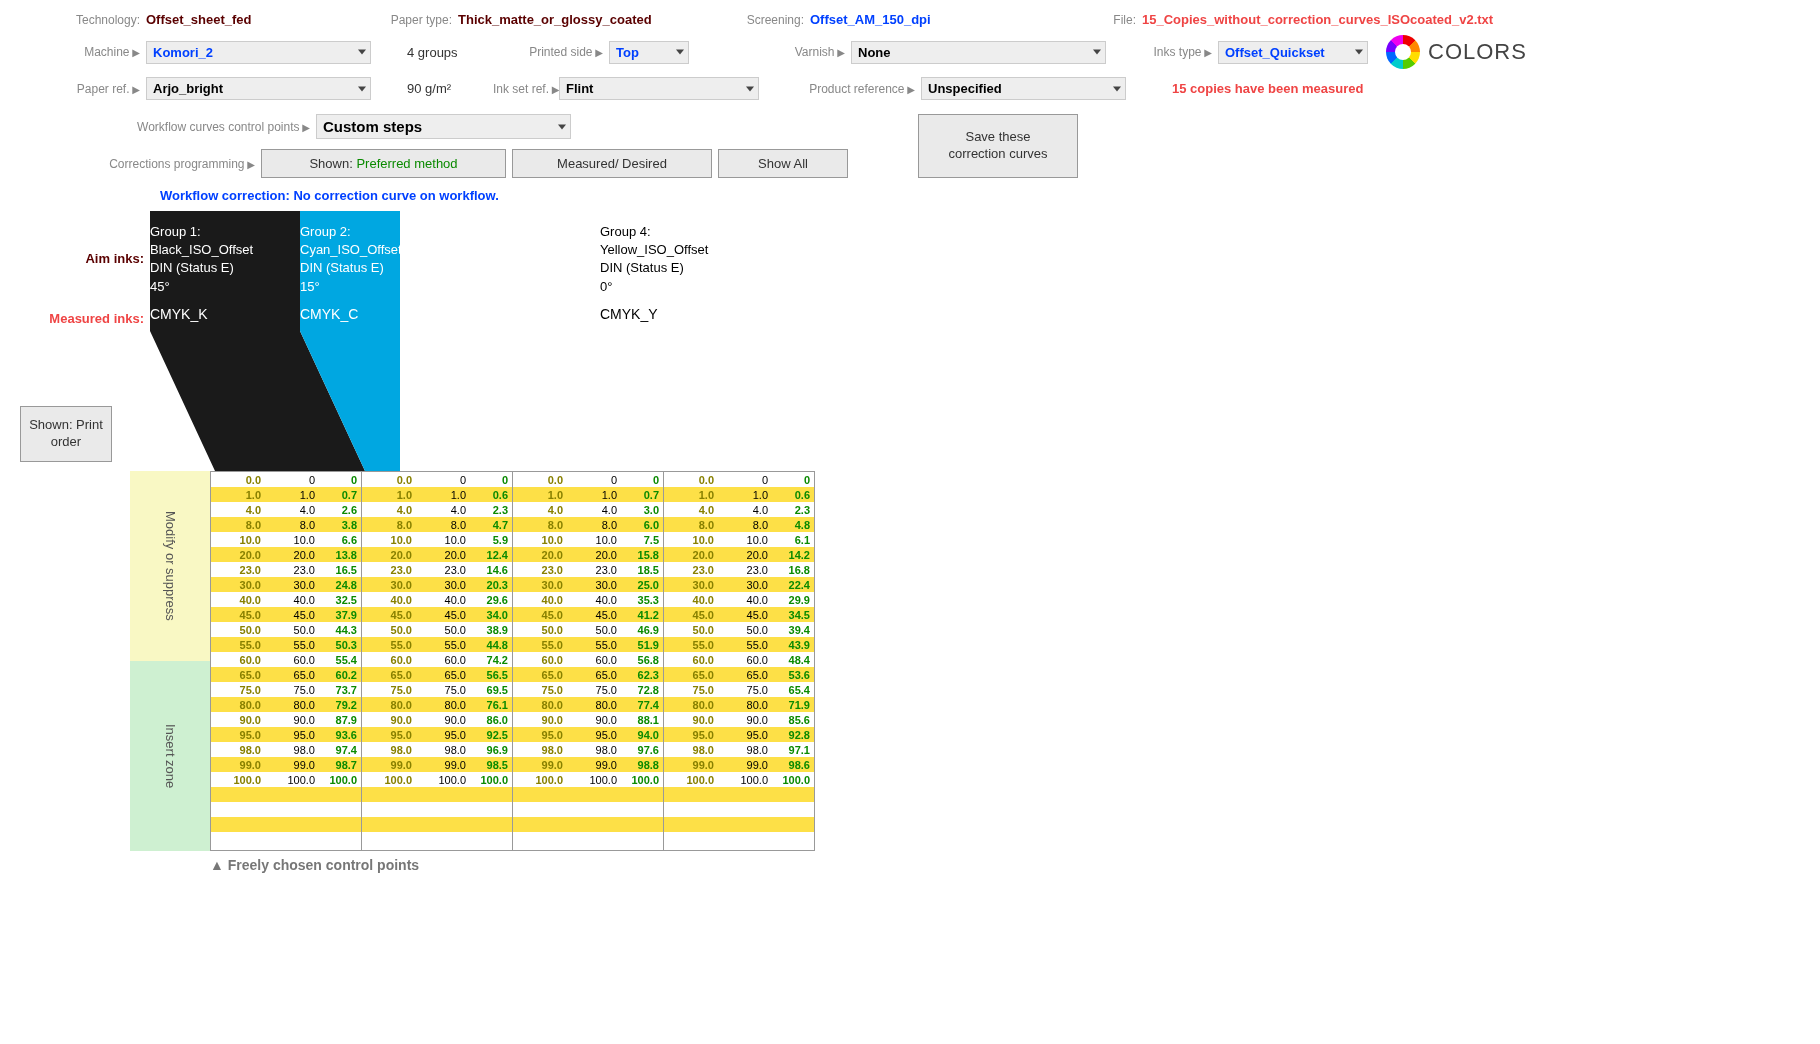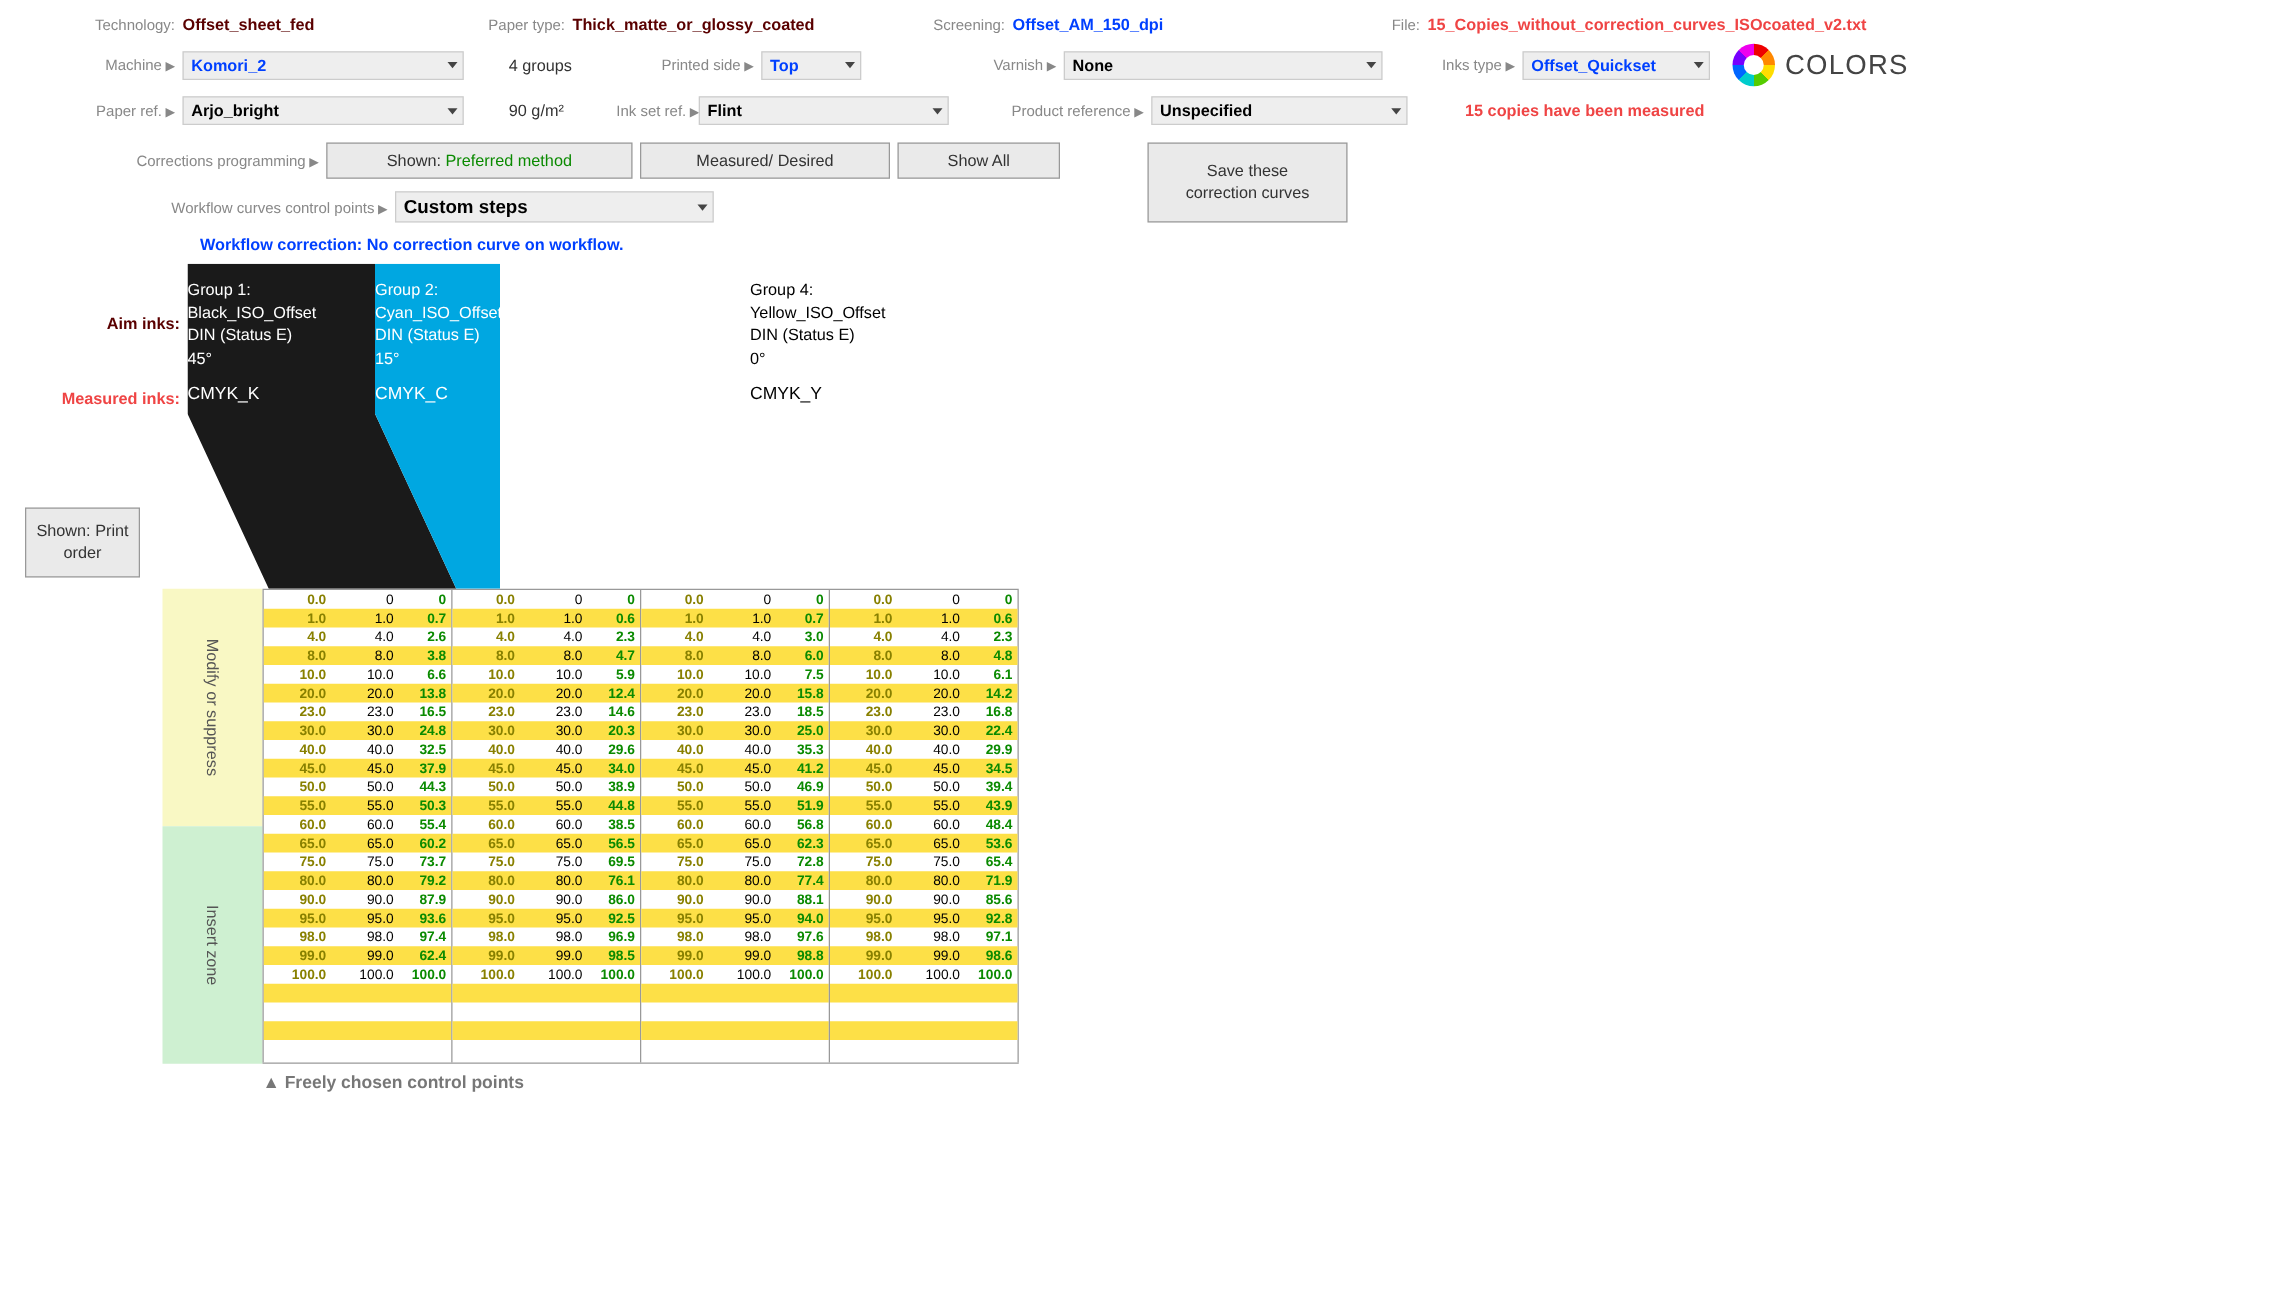--- a/index.html
+++ b/index.html
@@ -103,30 +103,30 @@
 
   <span class="lbl arrow" style="width:150px;">Product reference</span>
   <span class="dd val-black" style="width:205px;">Unspecified</span>
 
   <span class="val-purple" style="margin-left:40px;">15 copies have been measured</span>
 </div>
 
 <div class="row" style="gap:10px; margin-top:14px; align-items:flex-start;">
   <div style="display:flex; flex-direction:column; gap:10px;">
     <div style="display:flex; align-items:center; gap:6px;">
+      <span class="lbl arrow" style="width:290px;">Workflow curves control points</span>
+      <span class="dd val-black" style="width:255px; font-size:15px;">Custom steps</span>
+    </div>
+    <div style="display:flex; align-items:center; gap:6px;">
       <span class="lbl arrow" style="width:235px;">Corrections programming</span>
       <span class="btn" style="width:245px;">
         <span>Shown: </span><span class="green">Preferred method</span>
       </span>
       <span class="btn" style="width:200px;">Measured/ Desired</span>
       <span class="btn" style="width:130px;">Show All</span>
-    </div>
-    <div style="display:flex; align-items:center; gap:6px;">
-      <span class="lbl arrow" style="width:290px;">Workflow curves control points</span>
-      <span class="dd val-black" style="width:255px; font-size:15px;">Custom steps</span>
     </div>
     <div style="padding-left:140px;">
       <span class="val-blue">Workflow correction: </span>
       <span class="val-blue">No correction curve on workflow.</span>
     </div>
   </div>
   <span class="btn big" style="width:160px; margin-left:60px;">Save these correction curves</span>
 </div>
 
 <div style="display:flex; margin-top:2px;">
@@ -288,21 +288,21 @@
           <span class="cell c3">93.6</span>
         </div>
         <div class="data-row">
           <span class="cell c1">98.0</span>
           <span class="cell c2">98.0</span>
           <span class="cell c3">97.4</span>
         </div>
         <div class="data-row stripe">
           <span class="cell c1">99.0</span>
           <span class="cell c2">99.0</span>
-          <span class="cell c3">62.4</span>
+          <span class="cell c3">98.7</span>
         </div>
         <div class="data-row">
           <span class="cell c1">100.0</span>
           <span class="cell c2">100.0</span>
           <span class="cell c3">100.0</span>
         </div>
         <div class="data-row stripe">
           <span class="cell c1"></span>
           <span class="cell c2"></span>
           <span class="cell c3"></span>
@@ -380,21 +380,21 @@
           <span class="cell c3">38.9</span>
         </div>
         <div class="data-row stripe">
           <span class="cell c1">55.0</span>
           <span class="cell c2">55.0</span>
           <span class="cell c3">44.8</span>
         </div>
         <div class="data-row">
           <span class="cell c1">60.0</span>
           <span class="cell c2">60.0</span>
-          <span class="cell c3">38.5</span>
+          <span class="cell c3">74.2</span>
         </div>
         <div class="data-row stripe">
           <span class="cell c1">65.0</span>
           <span class="cell c2">65.0</span>
           <span class="cell c3">56.5</span>
         </div>
         <div class="data-row">
           <span class="cell c1">75.0</span>
           <span class="cell c2">75.0</span>
           <span class="cell c3">69.5</span>

